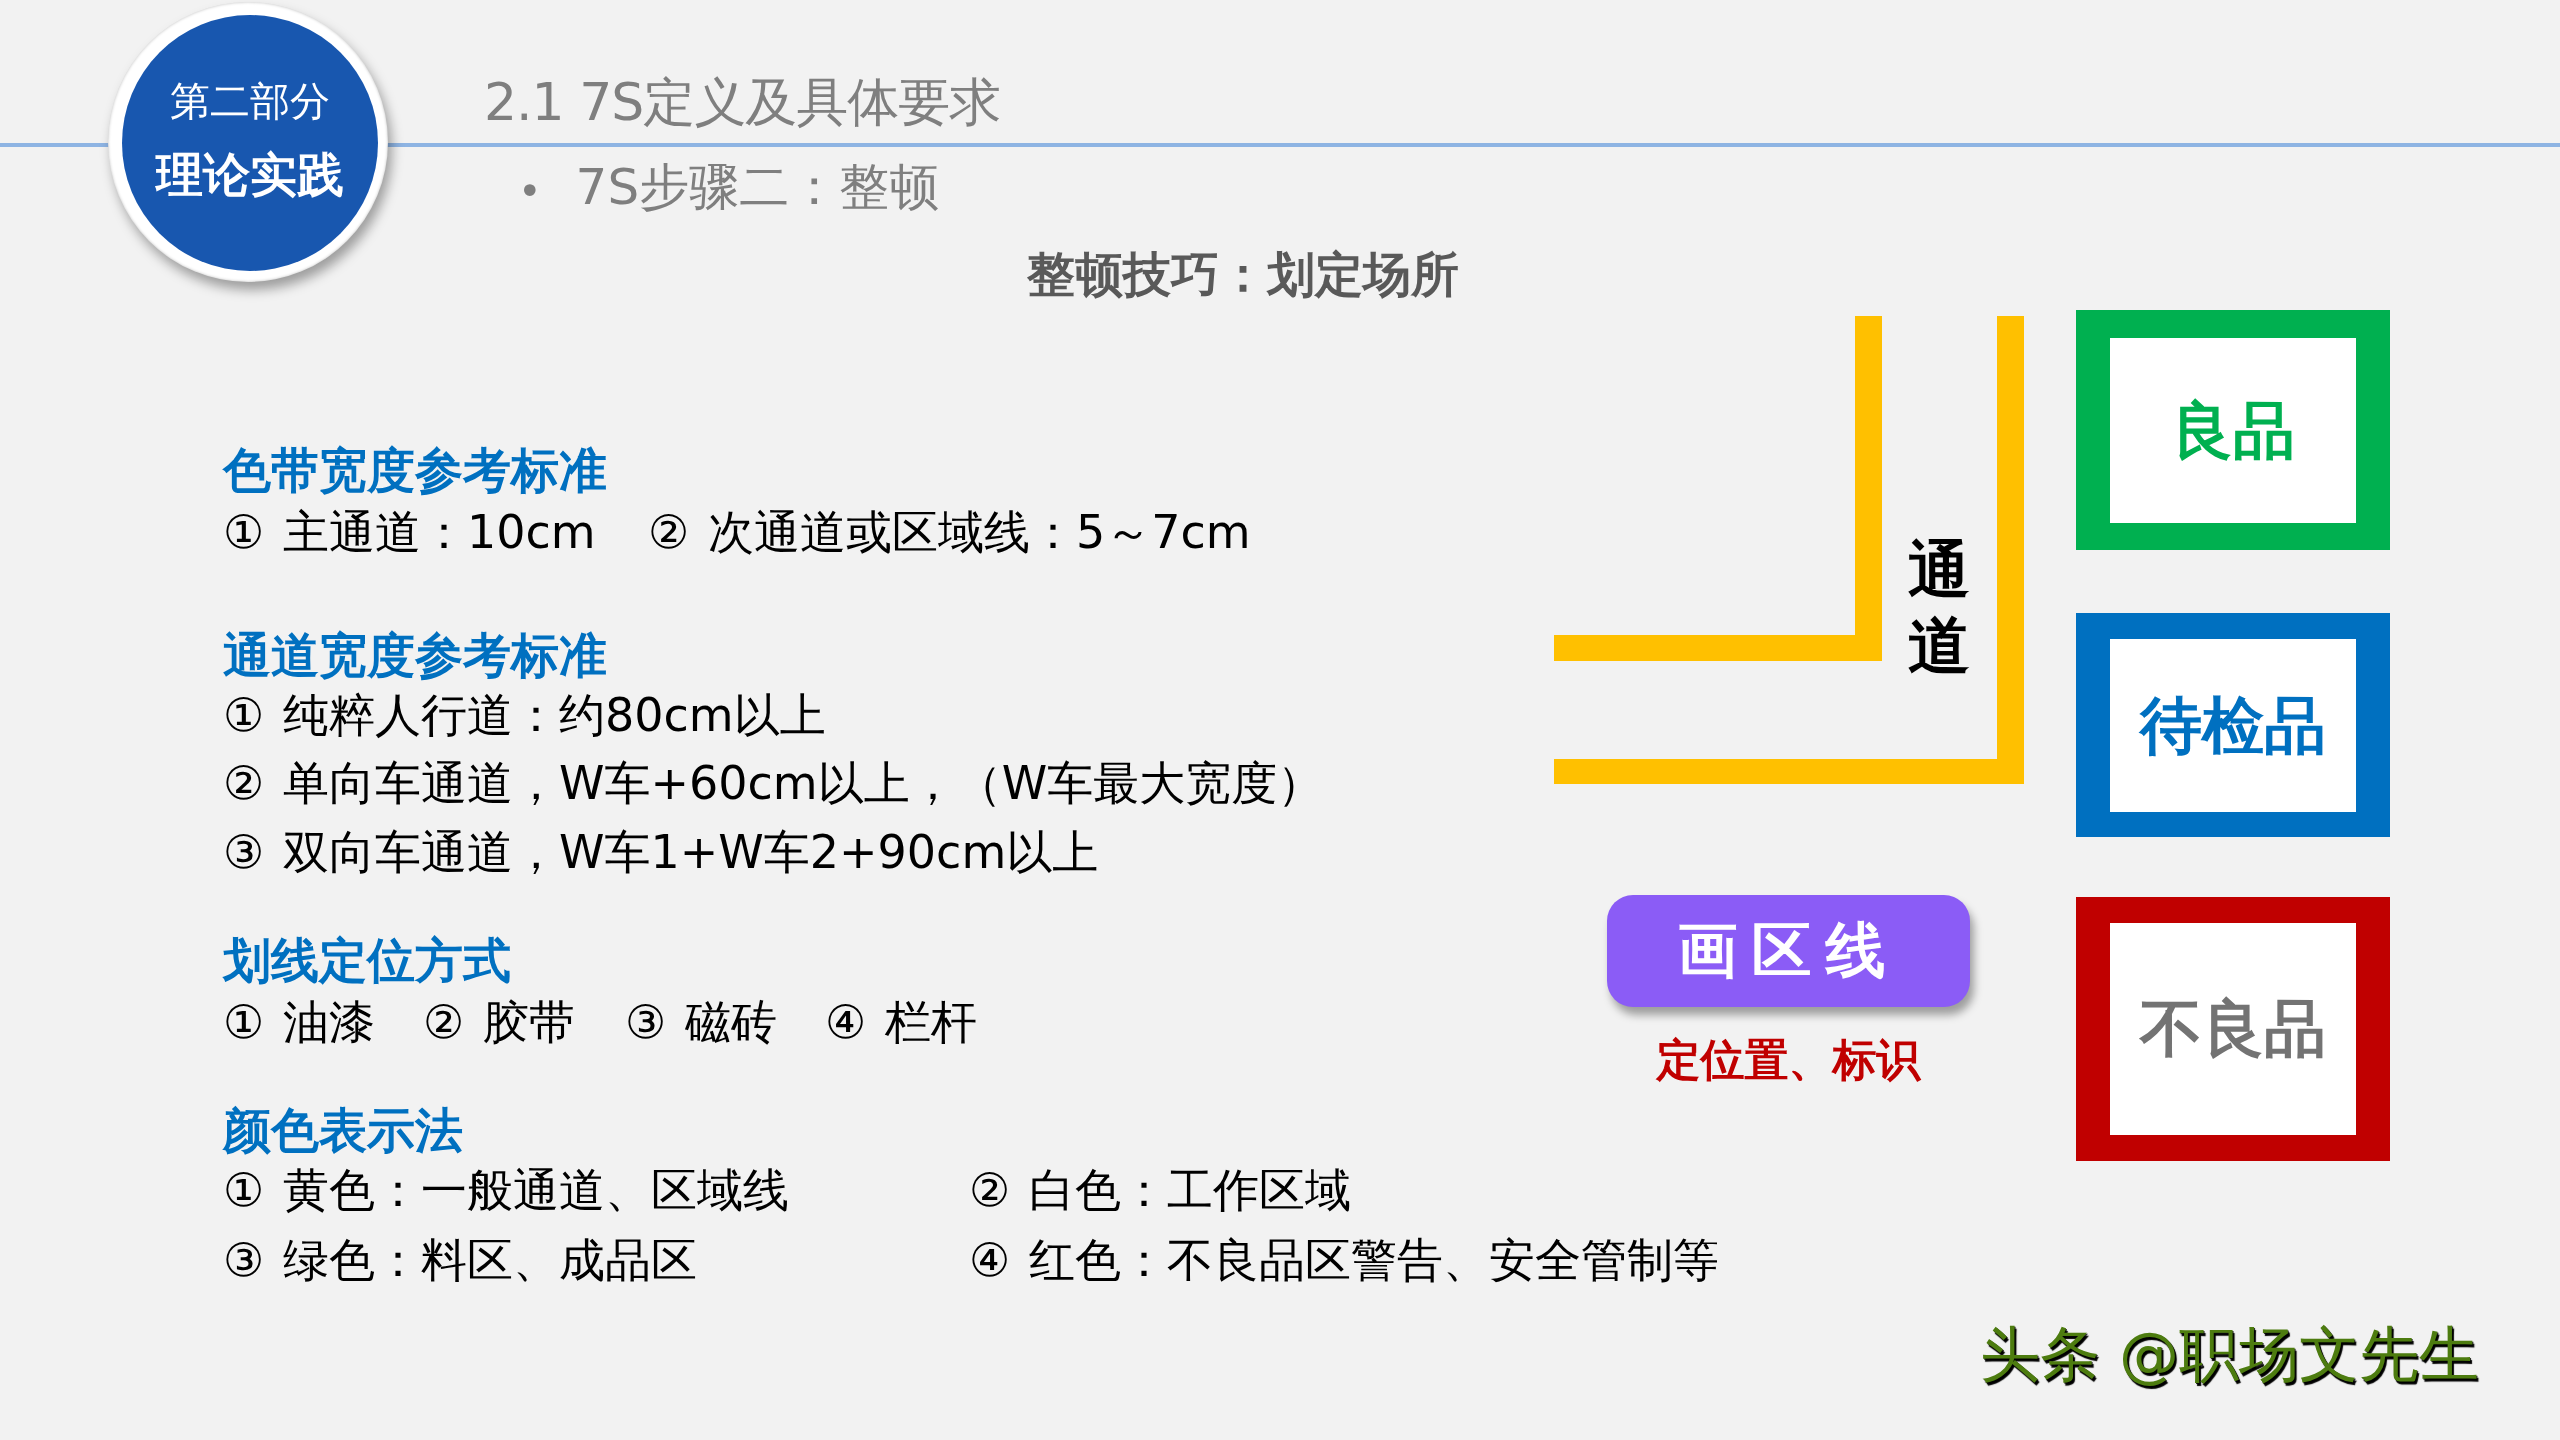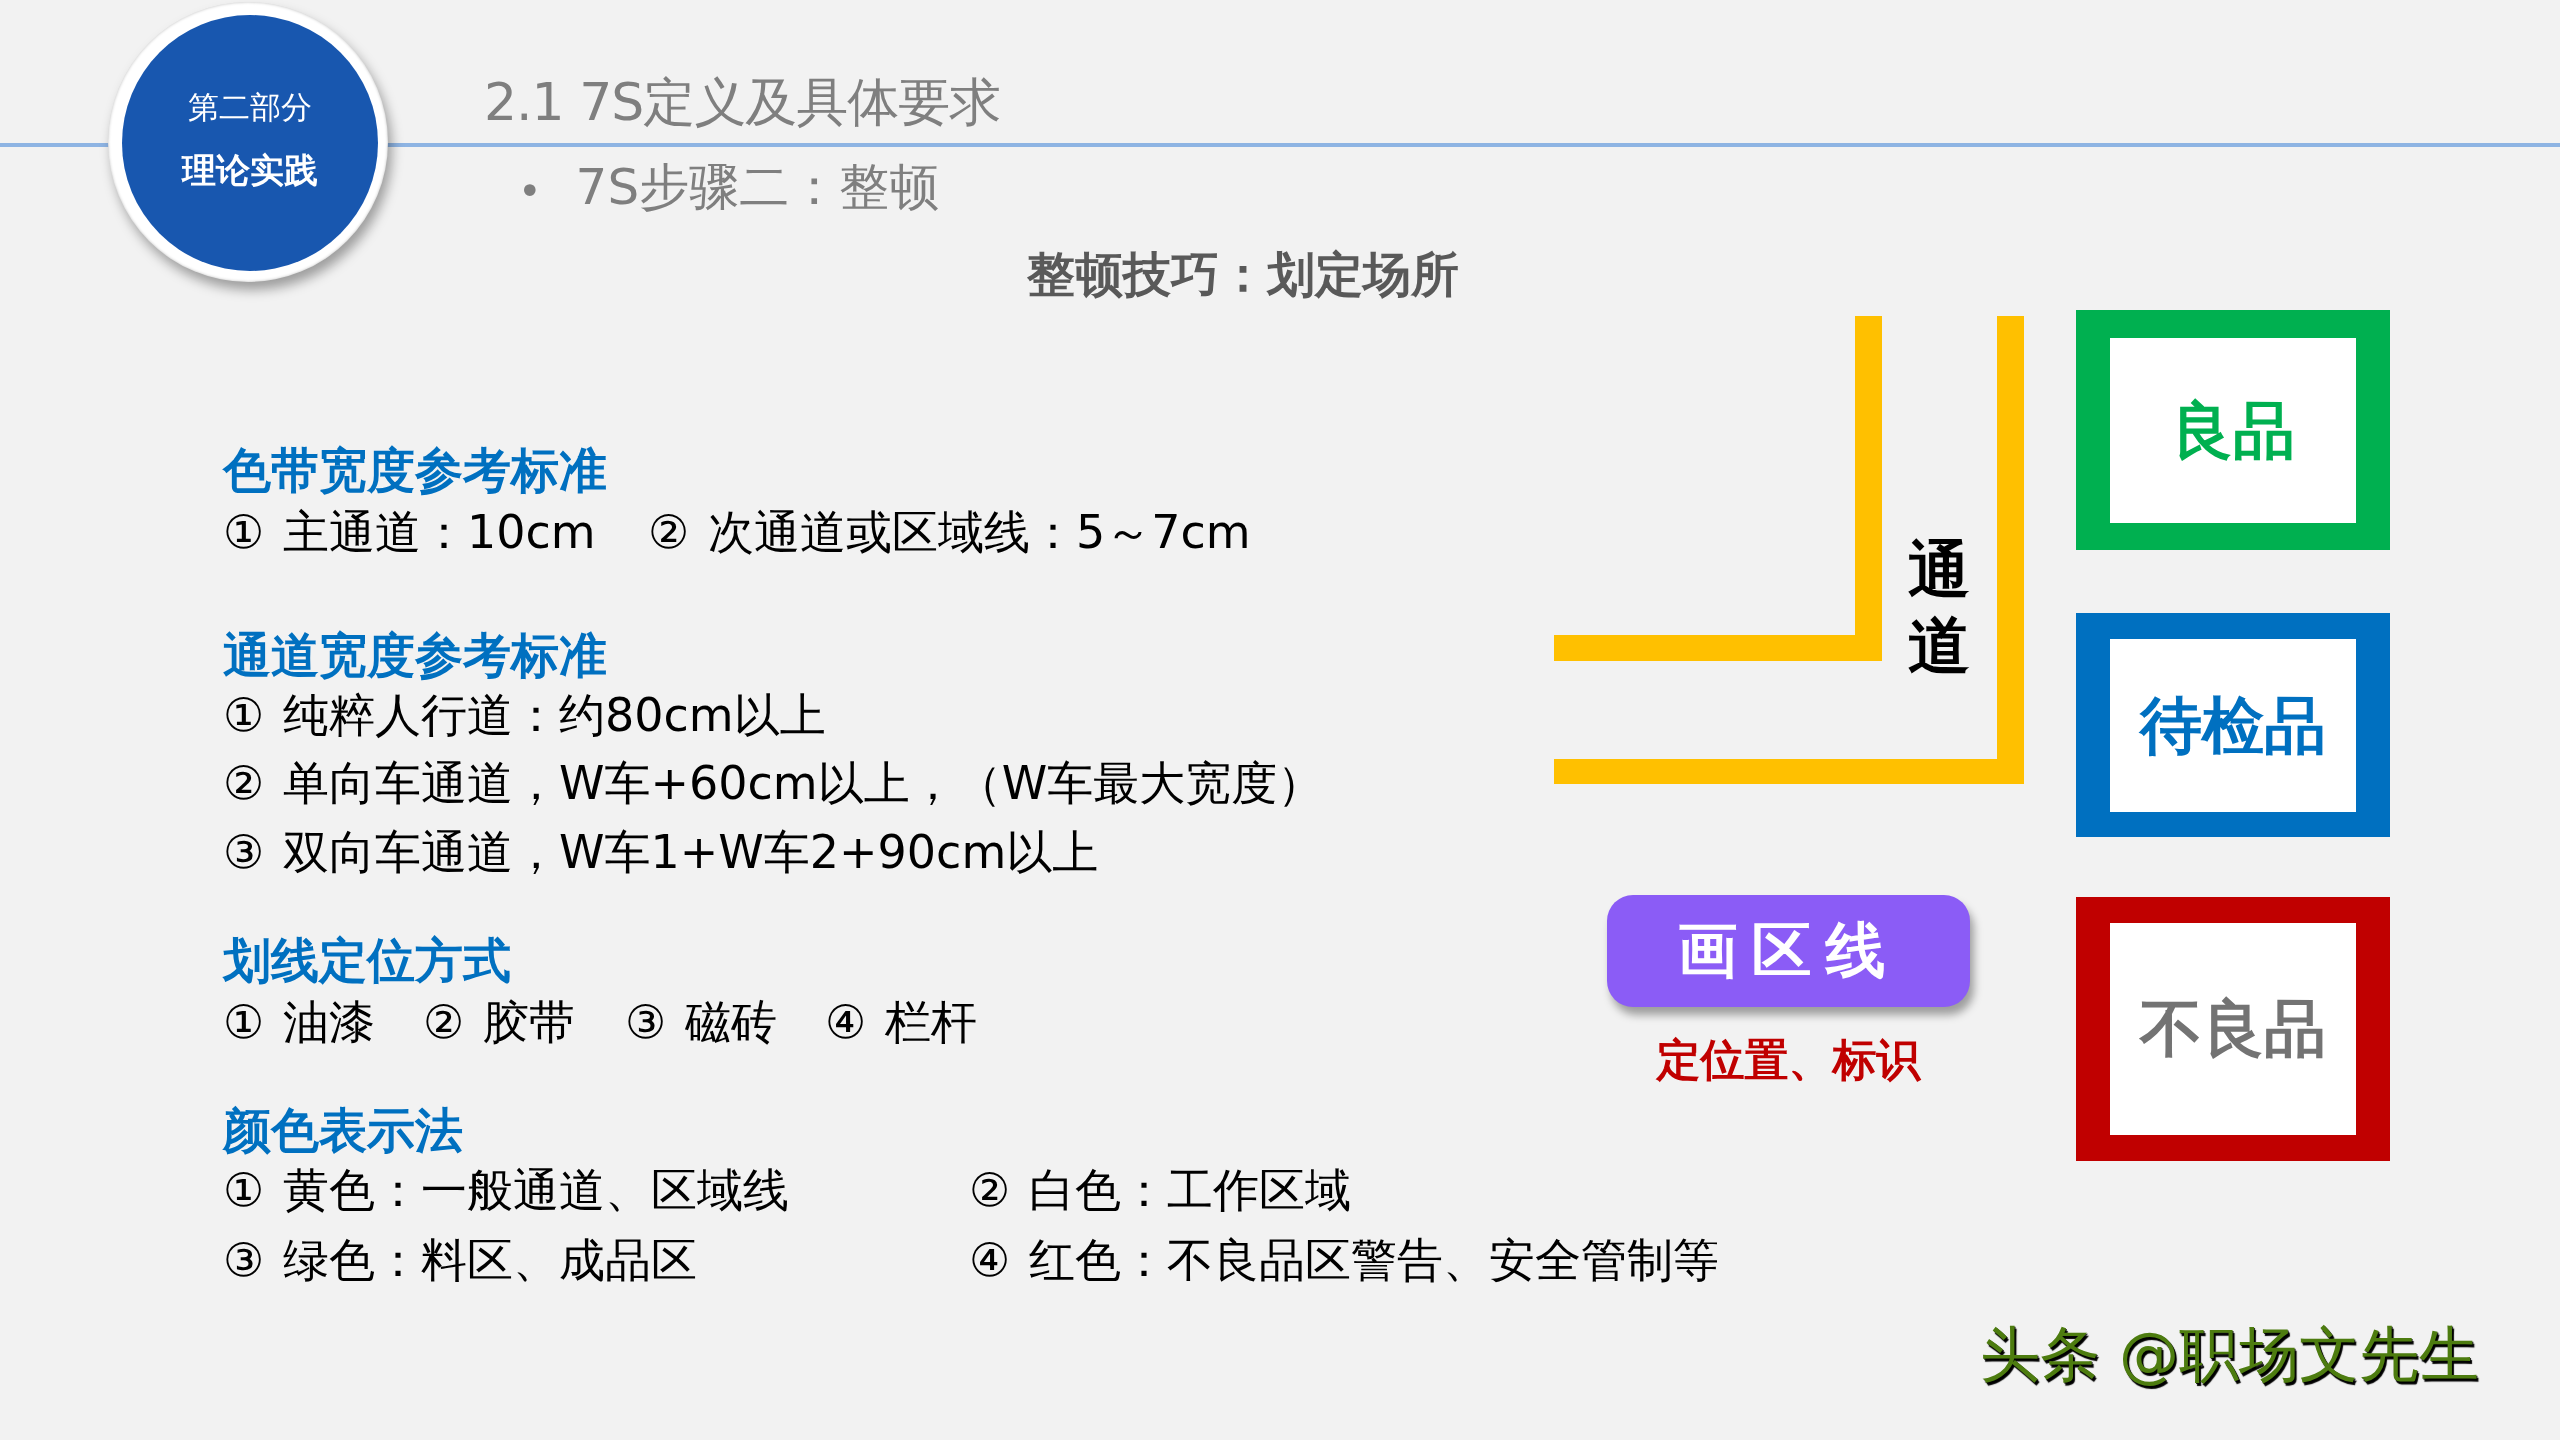--- a/index.html
+++ b/index.html
@@ -18,22 +18,22 @@
       left:108px; top:2px; width:280px; height:280px; border-radius:50%;
       background:#ffffff;
       box-shadow: 4px 8px 12px rgba(0,0,0,0.35), inset 0 0 3px rgba(0,0,0,0.25);
     }
     .badge-core {
       left:122px; top:15px; width:256px; height:256px; border-radius:50%;
       background:#1857af;
       display:flex; flex-direction:column; align-items:center; justify-content:center;
       color:#ffffff;
     }
-    .badge-line1 { font-size:31px; line-height:1; margin-top:-8px; }
-    .badge-line2 { font-size:34px; font-weight:bold; line-height:1; margin-top:30px; }
+    .badge-line1 { font-size:40px; line-height:1; margin-top:-8px; }
+    .badge-line2 { font-size:47px; font-weight:bold; line-height:1; margin-top:30px; }
 
     .section-title { left:484px; top:76px; font-size:52px; color:#7f7f7f; line-height:1; white-space:nowrap; letter-spacing:-1px; }
     .section-sub { left:518px; top:162px; font-size:50px; color:#7f7f7f; line-height:1; white-space:nowrap; }
     .section-sub .bullet { margin-right:34px; font-size:40px; vertical-align:middle; }
 
     .main-title {
       left:1027px; top:250px; font-size:48px; font-weight:bold; color:#595959; line-height:1; white-space:nowrap;
     }
 
     

